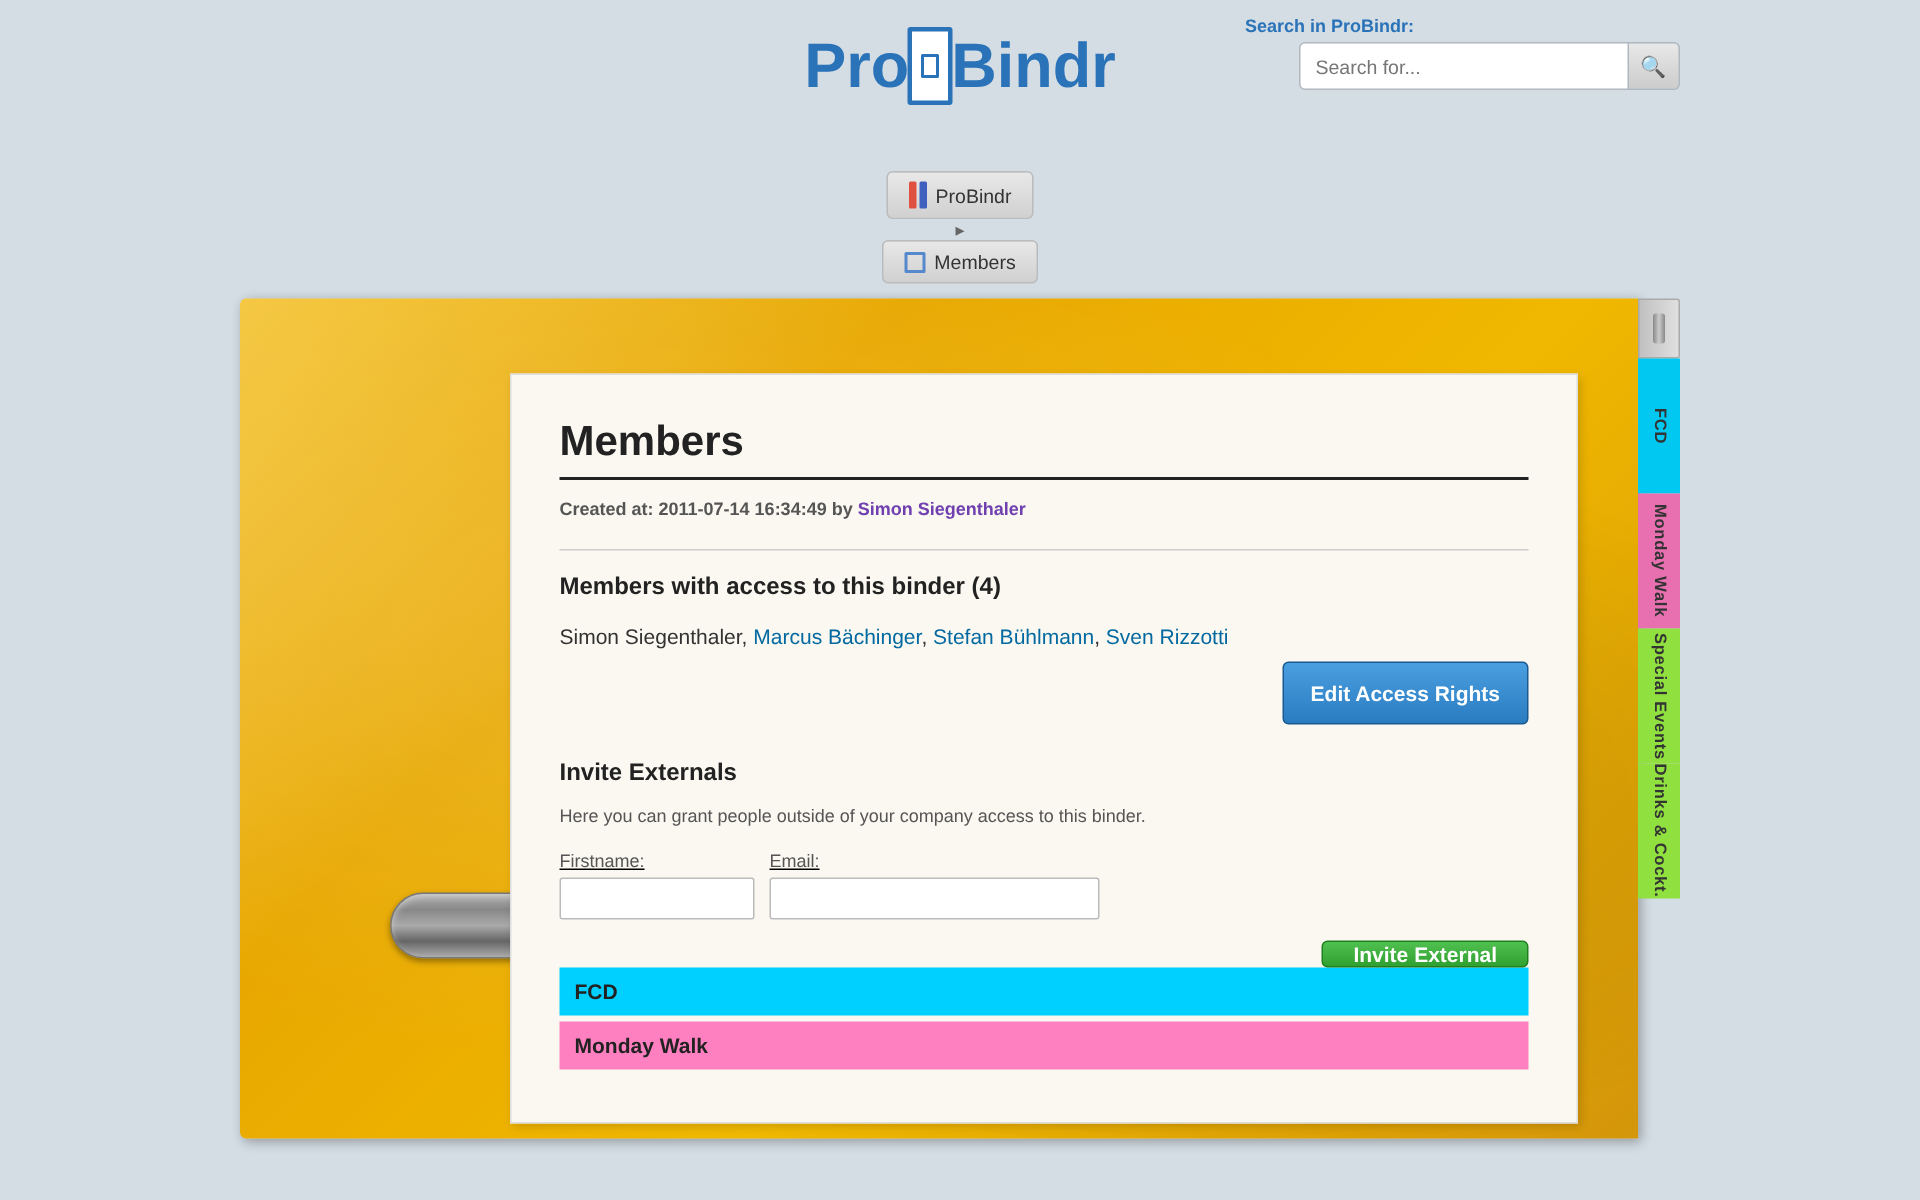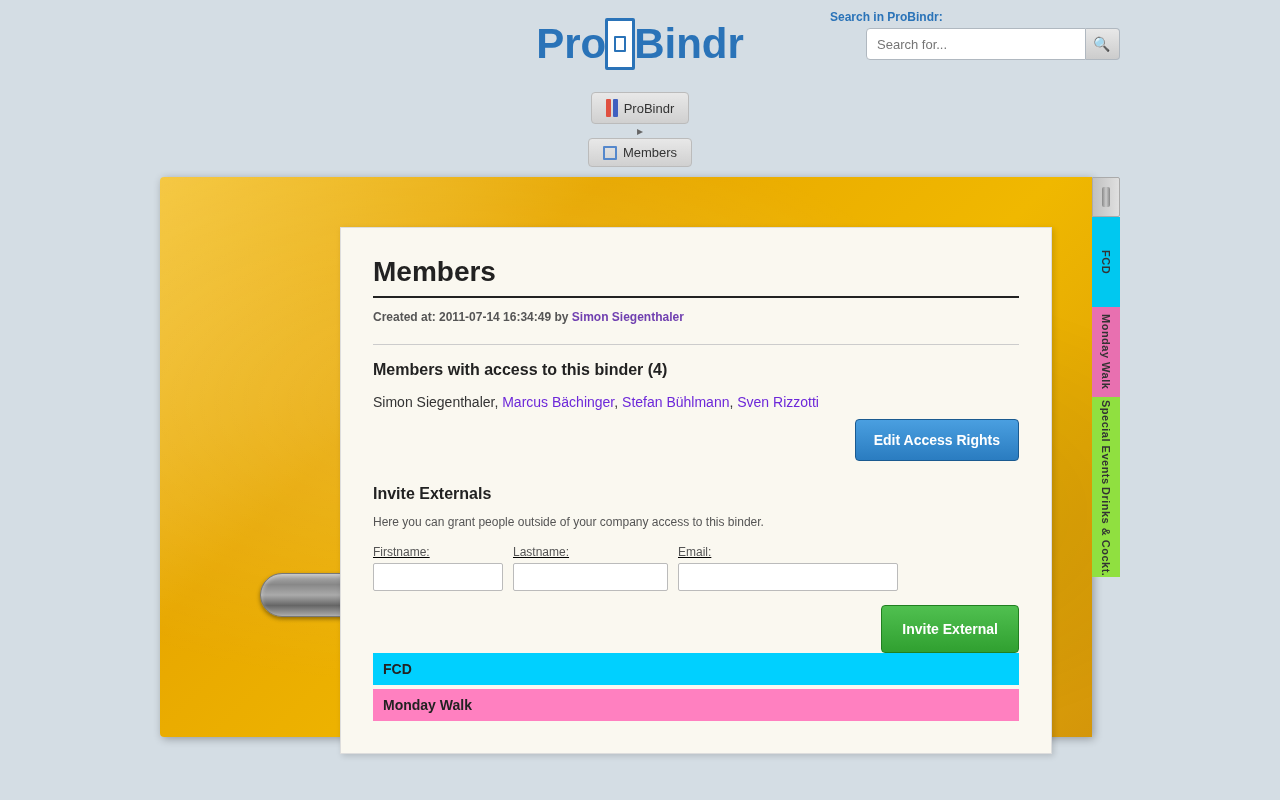--- a/index.html
+++ b/index.html
@@ -18,21 +18,21 @@
       flex-direction: column;
       align-items: center;
       padding-top: 18px;
       position: relative;
     }
 
     .logo-area {
       display: flex;
       align-items: center;
       justify-content: flex-end;
-      margin-bottom: 12px;
+      margin-bottom: 34px;
     }
 
     
     .search-area {
       position: absolute;
       right: 160px;
       top: 10px;
     }
 
     .search-label {
@@ -274,21 +274,21 @@
     }
 
     .members-list {
       font-size: 14px;
       color: #333;
       margin-bottom: 16px;
       line-height: 1.6;
     }
 
     .member-link {
-      color: #6d28d9;
+      color: #0369a1;
       text-decoration: none;
     }
 
     .edit-access-btn {
       display: inline-block;
       padding: 12px 18px;
       background: linear-gradient(to bottom, #4a9fe0, #2a7cc0);
       color: white;
       border: 1px solid #1a5a90;
       border-radius: 4px;
@@ -343,21 +343,21 @@
       background: white;
       outline: none;
     }
 
     .form-input-sm { width: 130px; }
     .form-input-md { width: 155px; }
     .form-input-lg { width: 220px; }
 
     .invite-btn {
       display: inline-block;
-      padding: 15px 20px;
+      padding: 0 20px;
       background: linear-gradient(to bottom, #50c050, #30a030);
       color: white;
       border: 1px solid #208020;
       border-radius: 4px;
       font-size: 14px;
       font-weight: bold;
       cursor: pointer;
       float: right;
       margin-top: 4px;
     }
@@ -451,24 +451,20 @@
       <div class="invite-section">
         <div class="section-title">Invite Externals</div>
         <div class="invite-desc">Here you can grant people outside of your company access to this binder.</div>
 
         <div class="form-row clearfix">
           <div class="form-group">
             <label class="form-label">Firstname:</label>
             <input type="text" class="form-input form-input-sm" style="">
           </div>
           <div class="form-group">
-            <label class="form-label">Lastname:</label>
-            <input type="text" class="form-input form-input-md" style="">
-          </div>
-          <div class="form-group">
             <label class="form-label">Email:</label>
             <input type="text" class="form-input form-input-lg" style="">
           </div>
         </div>
 
         <div style="text-align:right;margin-top:6px;">
           <button class="invite-btn">Invite External</button>
         </div>
       </div>
 

